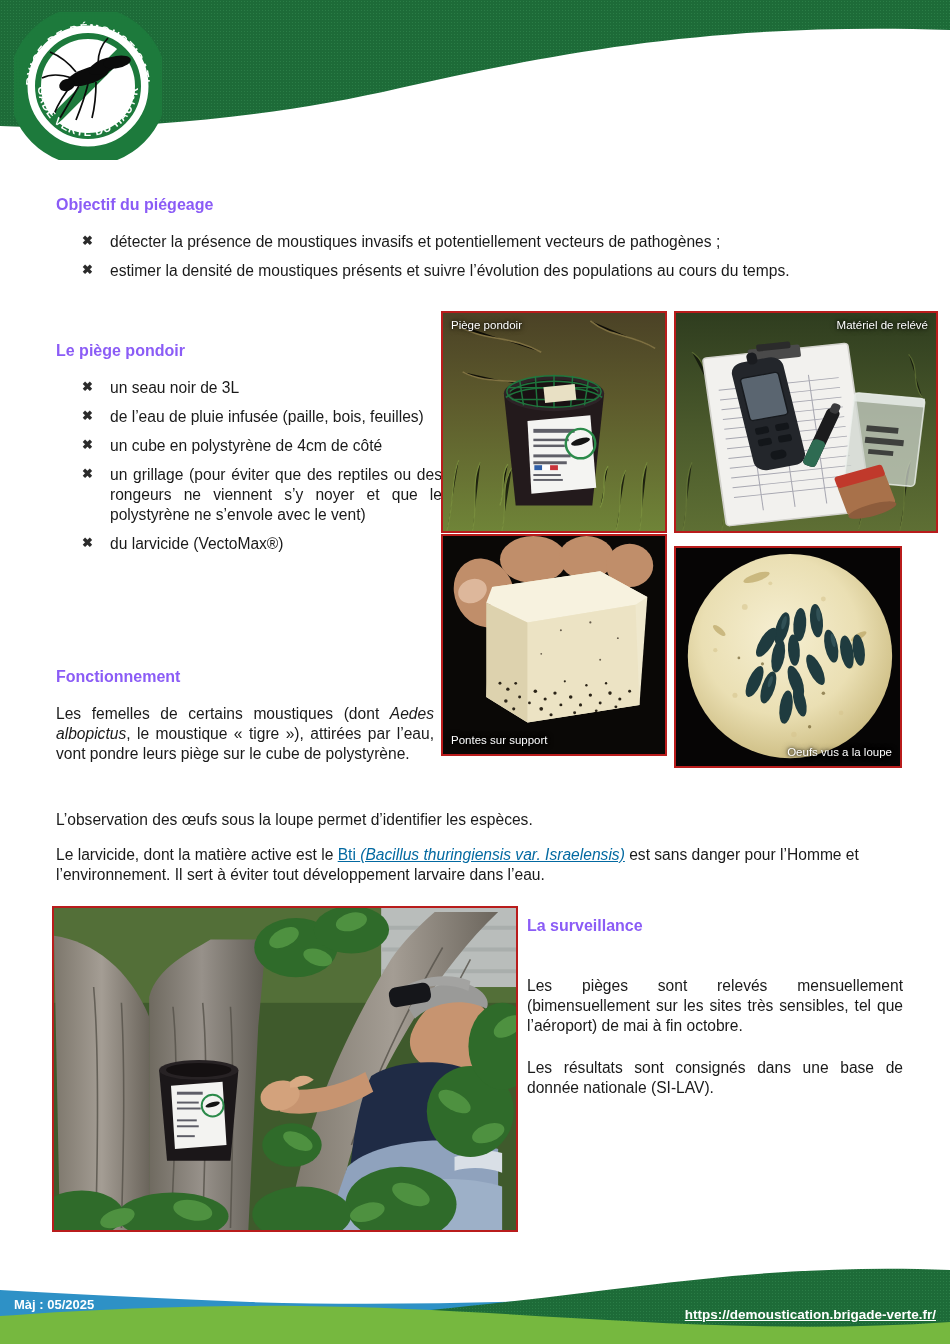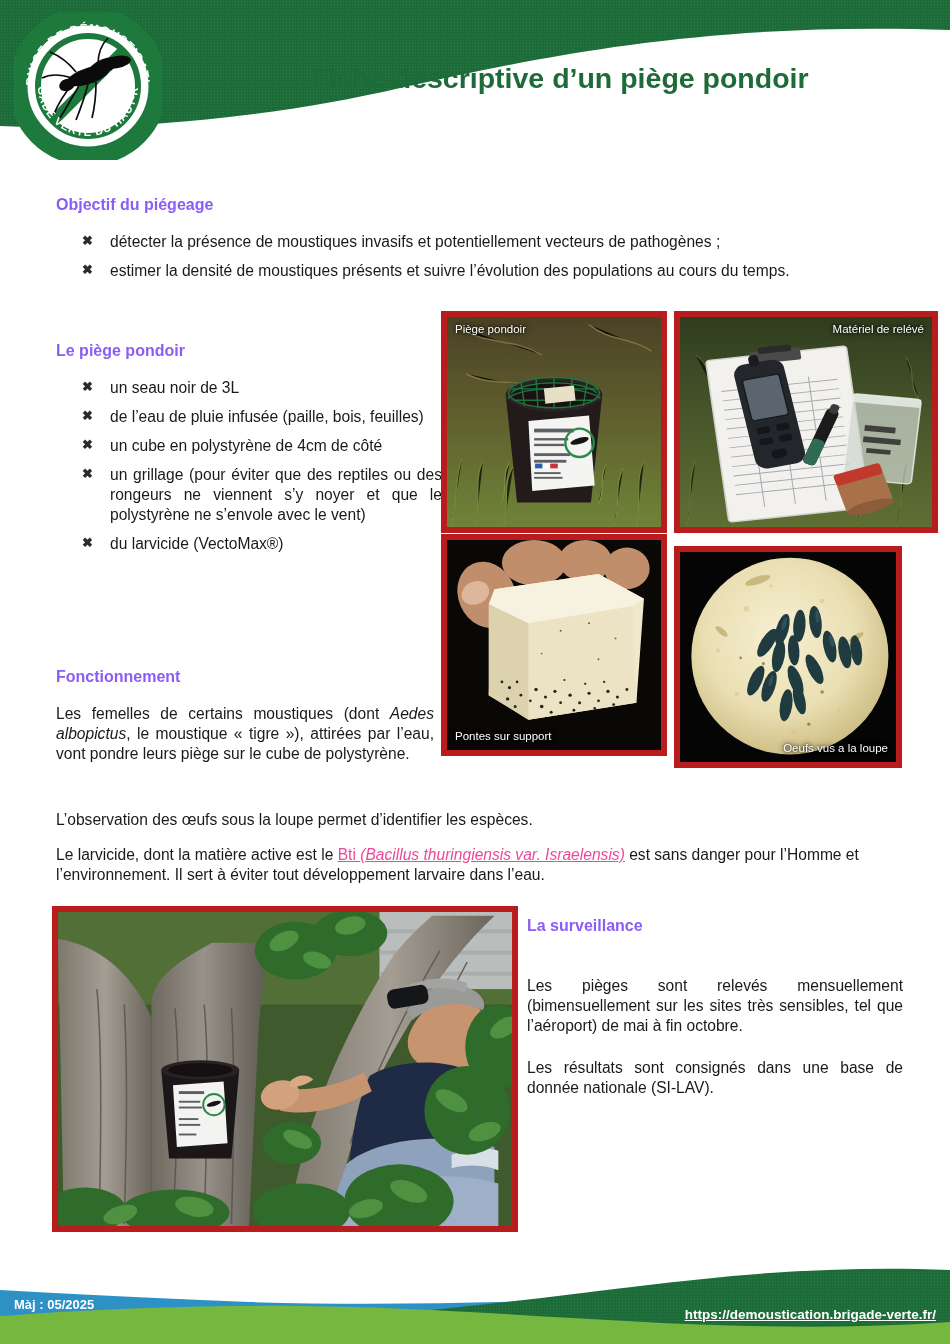--- a/index.html
+++ b/index.html
@@ -111,33 +111,33 @@
   #piege-list          { left: 72px;  top: 378px;  width: 370px; }
   #sec-fonctionnement  { left: 56px;  top: 668px;  width: 380px; }
   #fonc-para           { left: 56px;  top: 704px;  width: 378px; }
   #para-observation    { left: 56px;  top: 810px;  width: 850px; }
   #para-larvicide      { left: 56px;  top: 845px;  width: 850px; }
   #sec-surveillance    { left: 527px; top: 917px;  width: 380px; }
   #surv-para1          { left: 527px; top: 976px;  width: 376px; }
   #surv-para2          { left: 527px; top: 1058px; width: 376px; }
 
   .link {
-    color: #ec4899;
+    color: #0369a1;
     text-decoration: underline;
     font-style: italic;
   }
   .link .nonital { font-style: normal; }
 
   em.sp { font-style: italic; }
 
   
   .photo {
     position: absolute;
     overflow: hidden;
-    border: 6px solid #b91c1c;
+    border: 2px solid #b91c1c;
     box-sizing: border-box;
   }
   .caption {
     position: absolute;
     bottom: auto;
     font-size: 11.5px;
     color: #ffffff;
     text-shadow: 0 0 3px rgba(0,0,0,.95), 0 0 6px rgba(0,0,0,.8);
     white-space: nowrap;
     z-index: 6;
@@ -233,21 +233,20 @@
         <text font-size="11.5" letter-spacing="1.1">
           <textPath href="#arcTop" startOffset="50%" text-anchor="middle">SERVICE DE DÉMOUSTICATION</textPath>
         </text>
         <text font-size="11" letter-spacing="1.0">
           <textPath href="#arcBot" startOffset="50%" text-anchor="middle">BRIGADE VERTE DU HAUT-RHIN</textPath>
         </text>
       </g>
     </svg>
   </div>
 
-  <div class="header-title">Fiche descriptive d’un piège pondoir</div>
 
   <div class="blk h2" id="sec-objectif">Objectif du piégeage</div>
 
   <ul class="blk xlist" id="objectif-list">
     <li>
       <span class="xmark">✖</span>
       <span>détecter la présence de moustiques invasifs et potentiellement vecteurs de pathogènes ;</span>
     </li>
     <li>
       <span class="xmark">✖</span>

